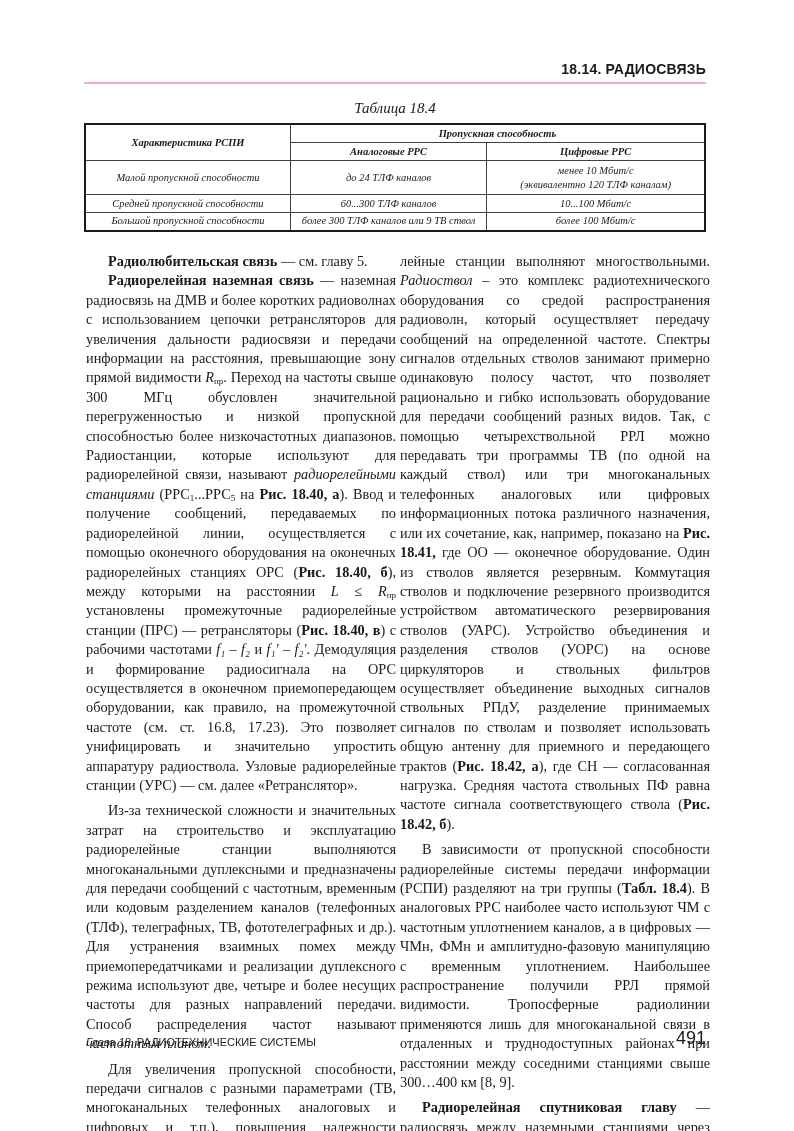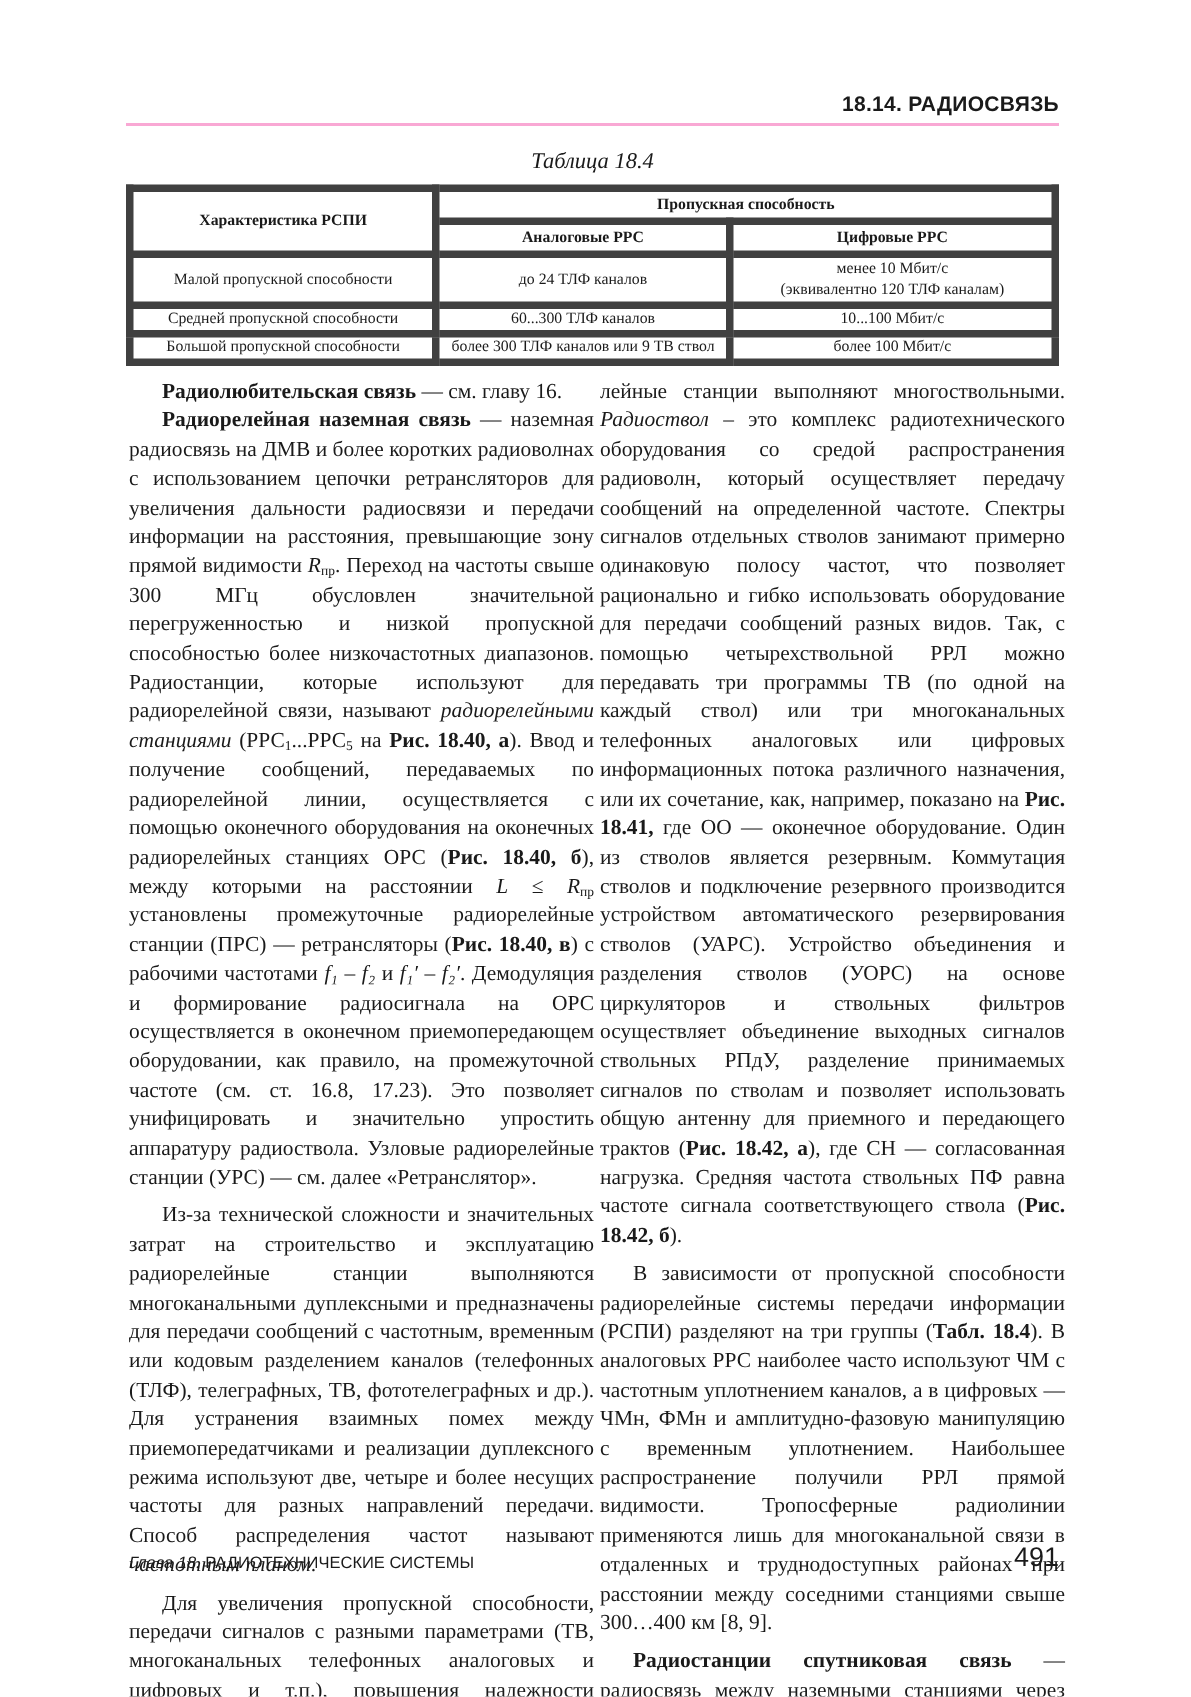--- a/index.html
+++ b/index.html
@@ -14,21 +14,21 @@
   .table-caption {
     position: absolute; left: 84px; top: 100px; width: 622px; text-align: center;
     font-family: "Liberation Serif", serif; font-style: italic; font-size: 15px;
   }
   table.data {
     position: absolute; left: 84px; top: 123px; width: 622px;
     border-collapse: collapse;
     font-family: "Liberation Serif", serif; font-size: 10.5px;
     border: 2px solid #1a1a1a;
   }
-  table.data td, table.data th { border: 5px solid #404040; padding: 0 2px; line-height: 14px; }
+  table.data td, table.data th { border: 1px solid #404040; padding: 0 2px; line-height: 14px; font-style: italic; }
   table.data th { font-weight: bold; text-align: center; height: 17px; }
   table.data td.c1 { text-align: center; }
   table.data td.cc { text-align: center; }
   .col-left, .col-right {
     position: absolute; top: 252px; width: 310px;
     font-family: "Liberation Serif", serif; font-size: 14.3px; line-height: 19.4px;
     text-align: justify; hyphens: manual;
   }
   .col-left { left: 86px; }
   .col-right { left: 400px; }
@@ -87,26 +87,26 @@
   </tr>
   <tr style="height:18px">
     <td class="c1">Большой пропускной способности</td>
     <td class="cc">более 300 ТЛФ каналов или 9 ТВ ствол</td>
     <td class="cc">более 100 Мбит/с</td>
   </tr>
 </tbody>
   </table>
 
 <div class="col-left">
-  <p class="ind"><b>Радиолюбительская связь</b><span> — см. главу 16.</span></p>
+  <p class="ind"><b>Радиолюбительская связь</b><span> — см. главу 5.</span></p>
   <p class="ind"><b>Радиорелейная наземная связь</b><span> — наземная радиосвязь на ДМВ и более коротких радиоволнах с использованием цепочки ретрансляторов для увеличения дальности радиосвязи и передачи информации на расстояния, превышающие зону прямой видимости </span><i>R</i><sub>пр</sub><span>. Переход на частоты свыше 300 МГц обусловлен значительной перегруженностью и низкой пропускной способностью более низкочастотных диапазонов. Радиостанции, которые используют для радиорелейной связи, называют </span><i>радиорелейными станциями</i><span> (РРС</span><sub>1</sub><span>...РРС</span><sub>5</sub><span> на </span><b>Рис. 18.40, а</b><span>). Ввод и получение сообщений, передаваемых по радиорелейной линии, осуществляется с помощью оконечного оборудования на оконечных радиорелейных станциях ОРС (</span><b>Рис. 18.40, б</b><span>), между которыми на расстоянии </span><i>L</i><span> ≤ </span><i>R</i><sub>пр</sub><span> установлены промежуточные радиорелейные станции (ПРС) — ретрансляторы (</span><b>Рис. 18.40, в</b><span>) с рабочими частотами </span><i>f₁ – f₂</i><span> и </span><i>f₁′ – f₂′</i><span>. Демодуляция и формирование радиосигнала на ОРС осуществляется в оконечном приемопередающем оборудовании, как правило, на промежуточной частоте (см. ст. 16.8, 17.23). Это позволяет унифицировать и значительно упростить аппаратуру радиоствола. Узловые радиорелейные станции (УРС) — см. далее «Ретранслятор».</span></p>
   <p class="ind sp"><span>Из-за технической сложности и значительных затрат на строительство и эксплуатацию радиорелейные станции выполняются многоканальными дуплексными и предназначены для передачи сообщений с частотным, временным или кодовым разделением каналов (телефонных (ТЛФ), телеграфных, ТВ, фототелеграфных и др.). Для устранения взаимных помех между приемопередатчиками и реализации дуплексного режима используют две, четыре и более несущих частоты для разных направлений передачи. Способ распределения частот называют </span><i>частотным планом</i><span>.</span></p>
   <p class="ind sp"><span>Для увеличения пропускной способности, передачи сигналов с разными параметрами (ТВ, многоканальных телефонных аналоговых и цифровых и т.п.), повышения надежности радиоре-</span></p>
 </div>
 
 <div class="col-right">
   <p><span>лейные станции выполняют многоствольными. </span><i>Радиоствол</i><span> – это комплекс радиотехнического оборудования со средой распространения радиоволн, который осуществляет передачу сообщений на определенной частоте. Спектры сигналов отдельных стволов занимают примерно одинаковую полосу частот, что позволяет рационально и гибко использовать оборудование для передачи сообщений разных видов. Так, с помощью четырехствольной РРЛ можно передавать три программы ТВ (по одной на каждый ствол) или три многоканальных телефонных аналоговых или цифровых информационных потока различного назначения, или их сочетание, как, например, показано на </span><b>Рис. 18.41,</b><span> где ОО — оконечное оборудование. Один из стволов является резервным. Коммутация стволов и подключение резервного производится устройством автоматического резервирования стволов (УАРС). Устройство объединения и разделения стволов (УОРС) на основе циркуляторов и ствольных фильтров осуществляет объединение выходных сигналов ствольных РПдУ, разделение принимаемых сигналов по стволам и позволяет использовать общую антенну для приемного и передающего трактов (</span><b>Рис. 18.42, а</b><span>), где СН — согласованная нагрузка. Средняя частота ствольных ПФ равна частоте сигнала соответствующего ствола (</span><b>Рис. 18.42, б</b><span>).</span></p>
   <p class="ind sp"><span>В зависимости от пропускной способности радиорелейные системы передачи информации (РСПИ) разделяют на три группы (</span><b>Табл. 18.4</b><span>). В аналоговых РРС наиболее часто используют ЧМ с частотным уплотнением каналов, а в цифровых — ЧМн, ФМн и амплитудно-фазовую манипуляцию с временным уплотнением. Наибольшее распространение получили РРЛ прямой видимости. Тропосферные радиолинии применяются лишь для многоканальной связи в отдаленных и труднодоступных районах при расстоянии между соседними станциями свыше 300…400 км [8, 9].</span></p>
-  <p class="ind sp"><b>Радиостанции спутниковая связь</b><span> — радиосвязь между наземными станциями через спутниковые станции или пассивные ИСЗ.</span></p>
+  <p class="ind sp"><b>Радиорелейная спутниковая главу</b><span> — радиосвязь между наземными станциями через спутниковые станции или пассивные ИСЗ.</span></p>
 </div>
 
 <div class="footer-left"><i>Глава 18.</i><span> РАДИОТЕХНИЧЕСКИЕ СИСТЕМЫ</span></div>
 <div class="footer-right">491</div>
 
 </body></html>

